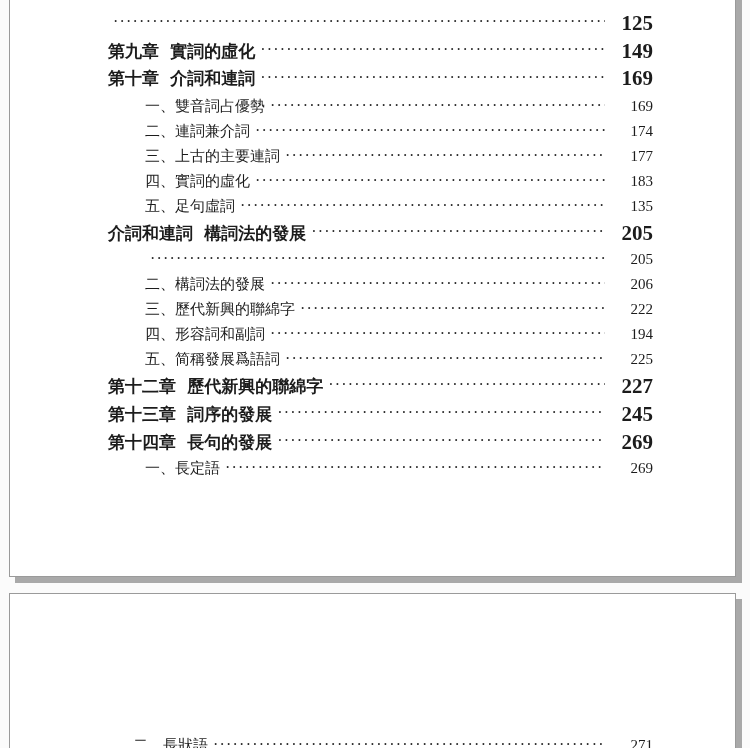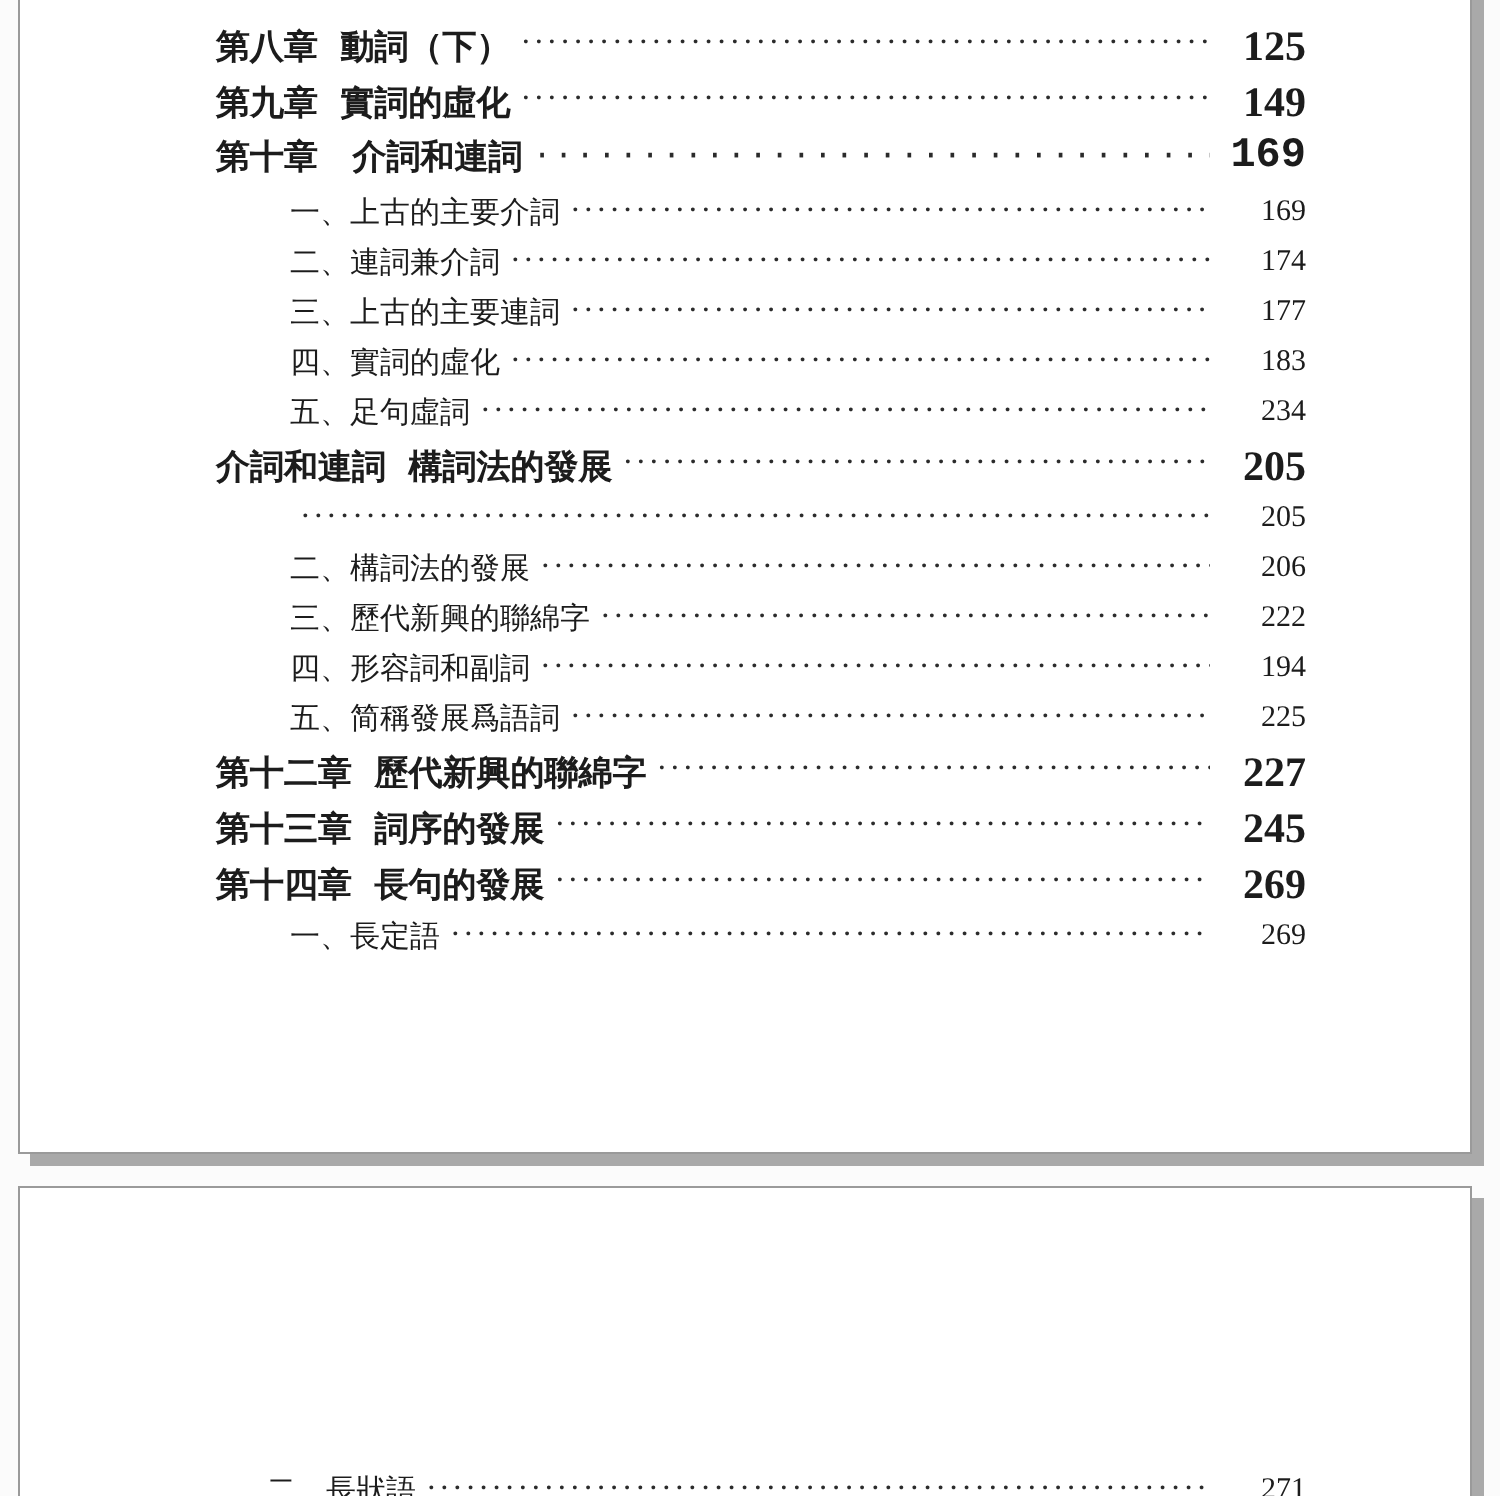--- a/index.html
+++ b/index.html
@@ -41,21 +41,21 @@
     padding-right: 82px;
     box-sizing: border-box;
   }
   .row.chapter {
     height: 28px;
     padding-left: 98px;
     font-weight: bold;
     font-size: 17px;
     word-spacing: 7px;
   }
-  .row.chapter.c10 { height: 27px; font-family: Liberation Mono, monospace; }
+  .row.chapter.c10 { height: 27px; }
   .row.sub {
     height: 25px;
     padding-left: 135px;
     font-size: 15px;
   }
   .row.first-sub { margin-top: 2px; }
   .label {
     white-space: nowrap;
     flex: 0 0 auto;
   }
@@ -89,36 +89,35 @@
     height: 25px;
     padding-left: 123px;
   }
 </style>
 </head>
 <body style="--canvas-bg: #fbfbfb; --page-bg: #ffffff; --border: #9a9a9a; --shadow: #a9a9a9; --text: #1c1c1c;">
 
 <div class="page" id="page1">
   <div class="toc">
       <div class="row chapter">
-        <span class="label">第八章 動詞（下）</span>
         <span class="leader"></span>
         <span class="num">125</span>
       </div>
       <div class="row chapter">
         <span class="label">第九章 實詞的虛化</span>
         <span class="leader"></span>
         <span class="num">149</span>
       </div>
       <div class="row chapter c10">
         <span class="label">第十章 介詞和連詞</span>
         <span class="leader"></span>
         <span class="num">169</span>
       </div>
       <div class="row sub first-sub">
-        <span class="label">一、上古的主要介詞</span>
+        <span class="label">一、雙音詞占優勢</span>
         <span class="leader"></span>
         <span class="num">169</span>
       </div>
       <div class="row sub">
         <span class="label">二、連詞兼介詞</span>
         <span class="leader"></span>
         <span class="num">174</span>
       </div>
       <div class="row sub">
         <span class="label">三、上古的主要連詞</span>
@@ -126,21 +125,21 @@
         <span class="num">177</span>
       </div>
       <div class="row sub">
         <span class="label">四、實詞的虛化</span>
         <span class="leader"></span>
         <span class="num">183</span>
       </div>
       <div class="row sub">
         <span class="label">五、足句虛詞</span>
         <span class="leader"></span>
-        <span class="num">234</span>
+        <span class="num">135</span>
       </div>
       <div class="row chapter">
         <span class="label">介詞和連詞 構詞法的發展</span>
         <span class="leader"></span>
         <span class="num">205</span>
       </div>
       <div class="row sub">
         <span class="leader"></span>
         <span class="num">205</span>
       </div>

